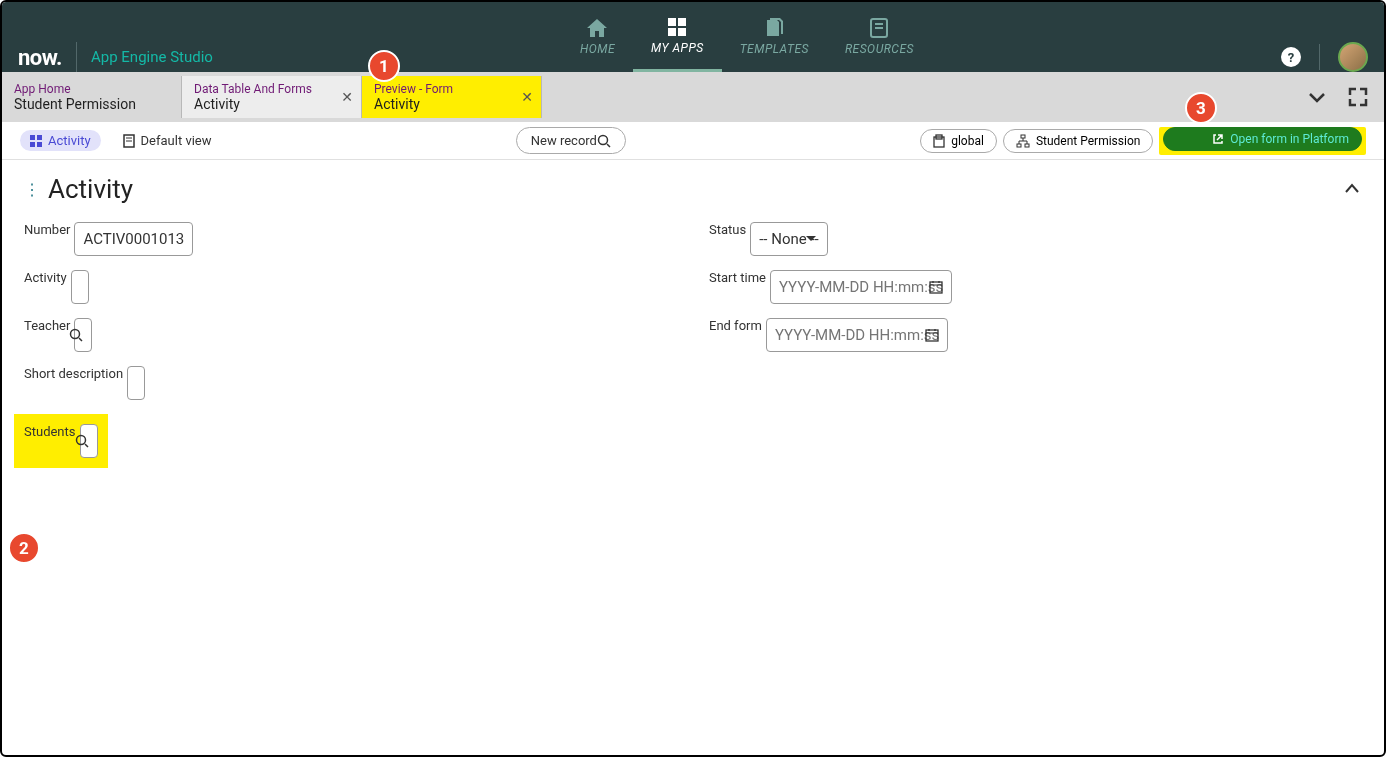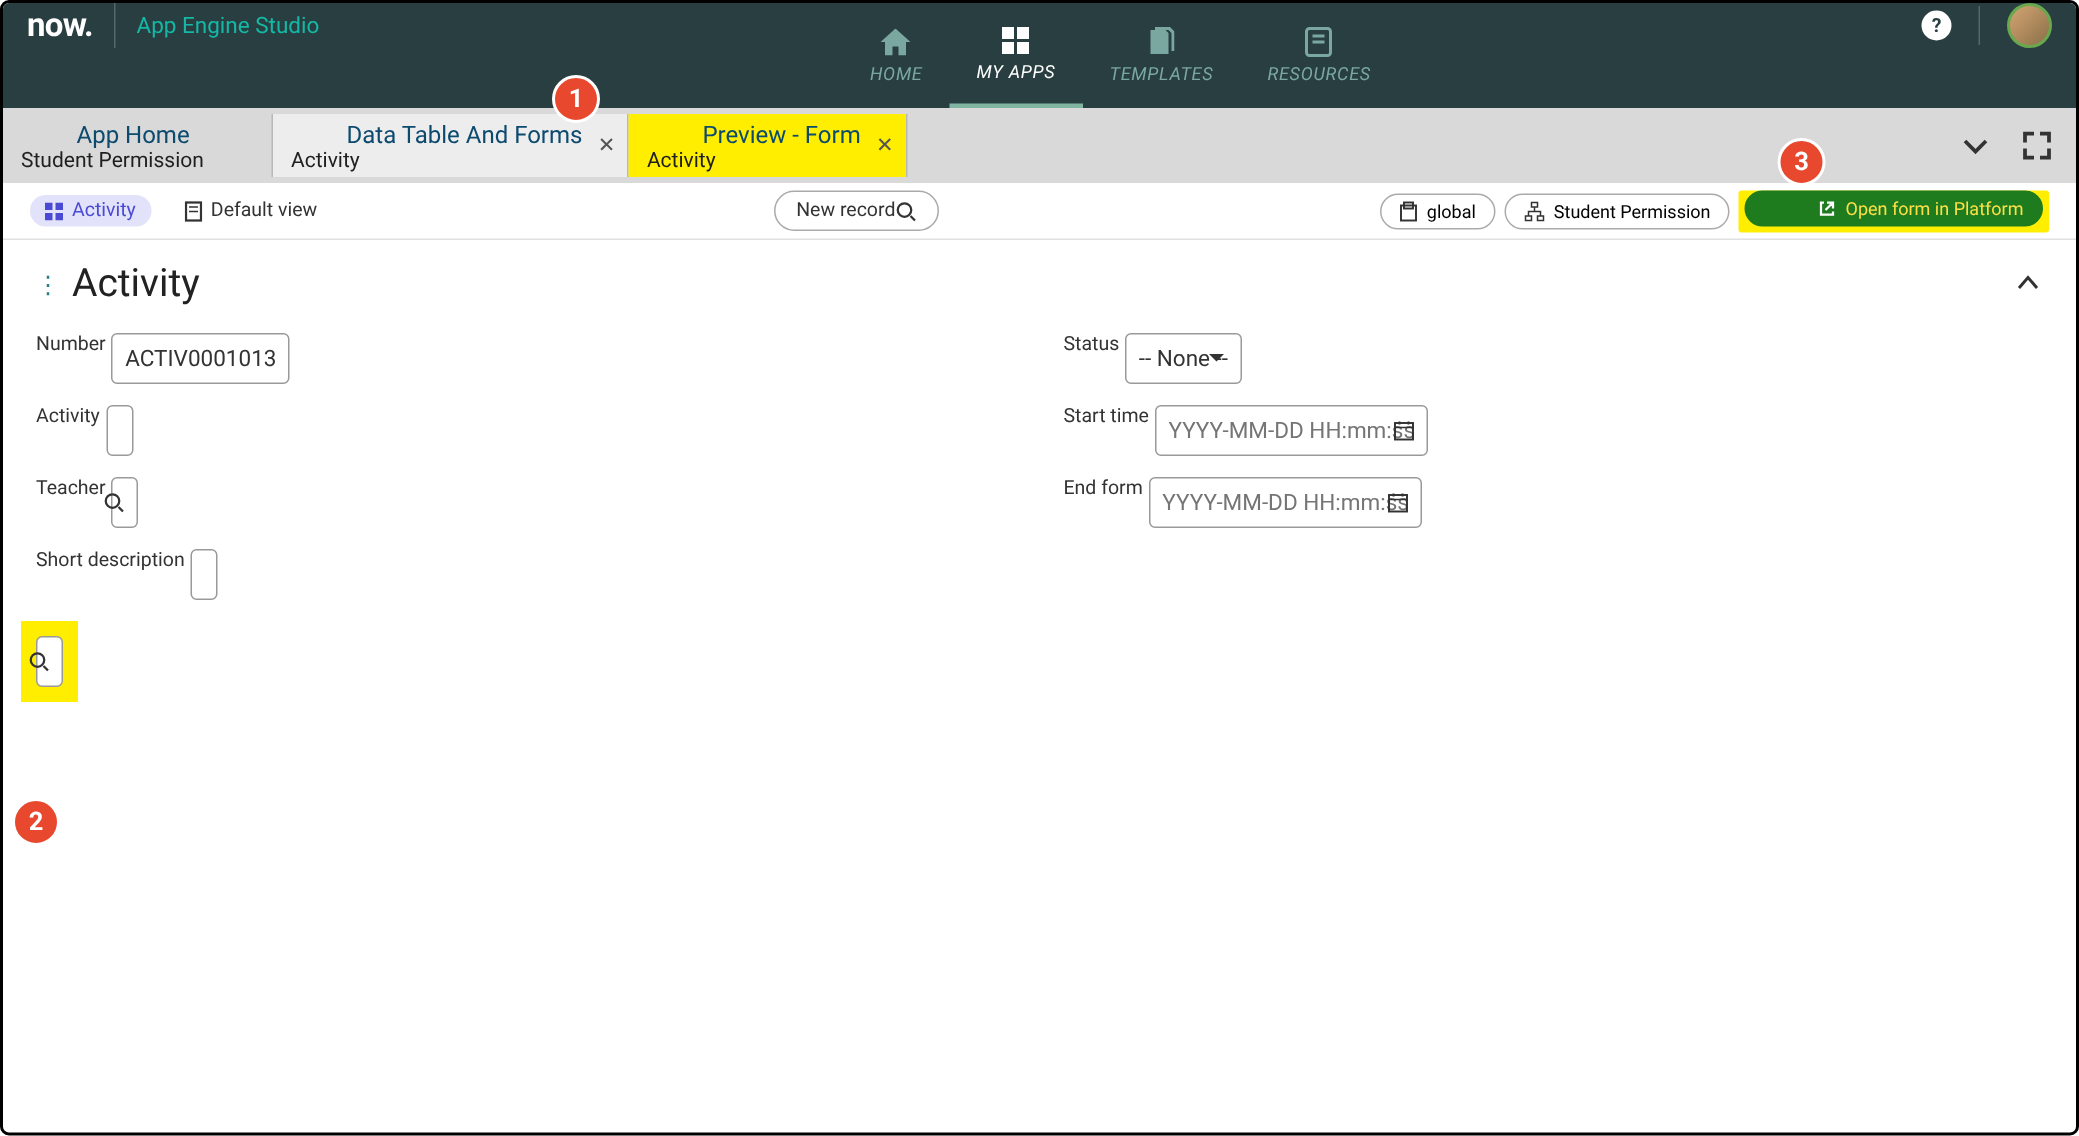--- a/index.html
+++ b/index.html
@@ -1,51 +1,51 @@
 <!DOCTYPE html>
 <html><head>
 <meta charset="utf-8">
 <style>
   * { box-sizing: border-box; margin: 0; padding: 0; font-family: -apple-system, BlinkMacSystemFont, "Segoe UI", Roboto, sans-serif; }
   body { width: 1386px; height: 757px; background: #fff; border: 2px solid #000; border-radius: 6px; overflow: hidden; position: relative; }
 
   
-  .header { background: #293e40; height: 70px; display: flex; align-items: flex-start; padding: 0 16px; color: #fff; }
+  .header { background: #293e40; height: 70px; display: flex; align-items: flex-end; padding: 0 16px; color: #fff; }
   .logo-block { display: flex; align-items: center; gap: 14px; }
   .logo-text { font-weight: 700; font-size: 22px; letter-spacing: -0.5px; }
   .logo-divider { width: 1px; height: 30px; background: #52686a; }
   .app-title { font-size: 15px; color: #14b8a6; }
   .nav-center { display: flex; gap: 0; margin: 0 auto; height: 100%; align-items: stretch; font-style: italic; }
   .nav-item { display: flex; flex-direction: column; align-items: center; justify-content: center; gap: 4px; padding: 0 18px; cursor: pointer; color: #7aa8a1; font-size: 12px; letter-spacing: 0.5px; }
   .nav-item.active { color: #fff; border-bottom: 3px solid #81b5a1; }
   .nav-icon { width: 20px; height: 20px; display: flex; align-items: center; justify-content: center; }
   .header-right { display: flex; align-items: center; gap: 18px; }
   .help-circle { width: 20px; height: 20px; border-radius: 50%; background: #fff; color: #293e40; display: flex; align-items: center; justify-content: center; font-size: 13px; font-weight: 700; }
   .avatar { width: 30px; height: 30px; border-radius: 50%; background: linear-gradient(135deg,#d4a574,#8b6f47); border: 2px solid #6aa84f; }
 
   
   .tabs-bar { background: #d9d9d9; height: 50px; display: flex; align-items: center; position: relative; }
   .tab { height: 42px; padding: 4px 30px 4px 12px; display: flex; flex-direction: column; justify-content: center; position: relative; border-right: 1px solid #b8b8b8; min-width: 180px; cursor: pointer; }
-  .tab-line1 { font-size: 16px; color: #0c4a6e; margin-left: 37px; }
+  .tab-line1 { font-size: 12px; color: #701a75; }
   .tab-line2 { font-size: 14px; color: #1f1f1f; }
   .tab.dt { background: #ededed; }
   .tab.preview { background: #ffee00; }
   .tab-close { position: absolute; right: 8px; top: 50%; transform: translateY(-50%); font-size: 14px; color: #555; cursor: pointer; }
   .tabs-right { margin-left: auto; display: flex; gap: 20px; padding-right: 16px; align-items: center; }
 
   
   .toolbar { height: 38px; background: #fff; border-bottom: 1px solid #e0e0e0; display: flex; align-items: center; padding: 0 18px; gap: 12px; }
   .chip { display: inline-flex; align-items: center; gap: 6px; padding: 3px 10px; border-radius: 14px; font-size: 13px; }
   .chip.activity { background: #e2e2fa; color: #4a4ad4; }
   .chip.default { color: #333; }
   .toolbar-center { margin: 0 auto; }
   .newrec { border: 1px solid #aaa; border-radius: 16px; padding: 5px 14px; display: inline-flex; align-items: center; font-size: 13px; color: #333; }
   .toolbar-right { display: flex; gap: 6px; align-items: center; }
   .pill { border: 1px solid #aaa; border-radius: 16px; padding: 4px 12px; font-size: 12px; display: inline-flex; align-items: center; gap: 6px; cursor: pointer; }
-  .pill.green { background: #1e7b1e; color: #fde047; border-color: #1e7b1e; padding-left: 48px; }
+  .pill.green { background: #1e7b1e; color: #5eead4; border-color: #1e7b1e; padding-left: 48px; }
   .hl-wrap { background: #ffee00; padding: 0 4px 4px 4px; border-radius: 2px; }
 
   
   .form-area { padding: 14px 22px; }
   .form-header { display: flex; align-items: center; margin-bottom: 18px; }
   .dots-v { color: #2e7d8a; font-size: 16px; margin-right: 8px; cursor: pointer; }
   .form-title { font-size: 26px; font-weight: 400; color: #222; }
   .form-header-right { margin-left: auto; }
   .chev { cursor: pointer; }
 
@@ -287,20 +287,21 @@
     </div>
 
     <div class="form-field left-only">
       <label>Short description</label>
       <div class="input"></div>
     </div>
 
     <div class="form-field left-only">
       <div class="highlight-block">
         <div class="form-field" style="gap:4px;">
+          <label>Students</label>
           <div class="input">
             <span class="input-icon-right">
               <svg width="14" height="14" viewBox="0 0 14 14">
                   <circle cx="6" cy="6" r="4.5" fill="none" stroke="#333" stroke-width="1.5"></circle>
                   <line x1="10" y1="10" x2="13" y2="13" stroke="#333" stroke-width="1.5"></line>
                 </svg>
             </span>
           </div>
         </div>
       </div>

